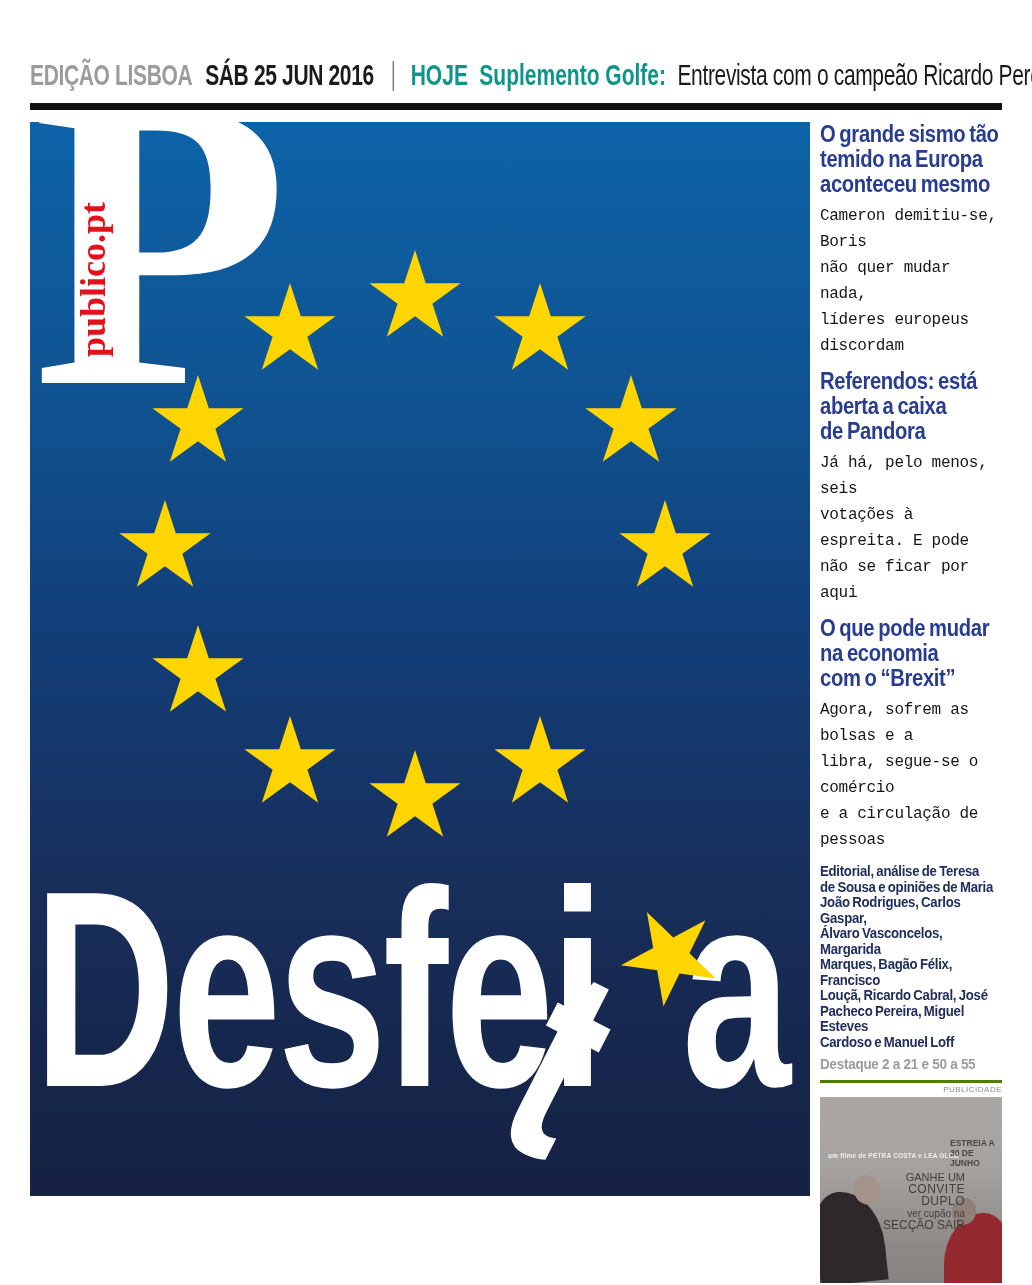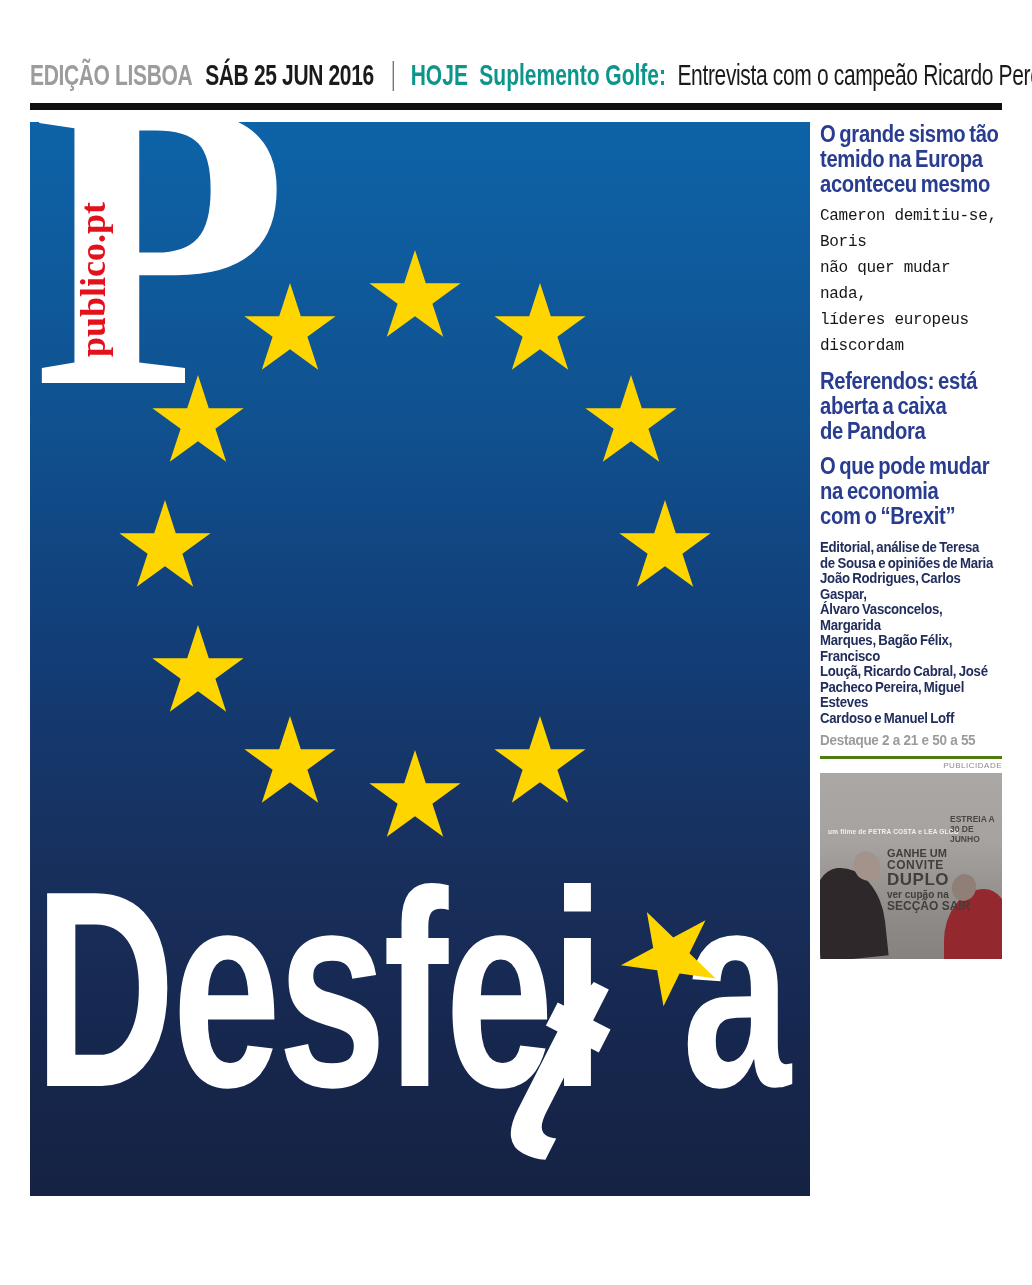--- a/index.html
+++ b/index.html
@@ -77,24 +77,24 @@
     background:linear-gradient(180deg,#aaa7a4 0%,#a5a29f 38%,#9a9794 55%,#8d8a87 78%,#858280 100%); }
   .ad-title { position:absolute; top:8px; left:10px; width:125px; text-align:center;
     color:#ffffff; font-weight:bold; line-height:0.95; }
   .ad-title .big { font-size:23px; letter-spacing:1px; }
   .ad-title .small { font-size:13px; font-weight:normal; }
   .ad-credits { position:absolute; top:55px; left:6px; width:135px; text-align:center;
     color:#f2f0ee; font-size:6.5px; font-weight:bold; letter-spacing:0.2px; }
   .ad-estreia { position:absolute; top:22px; right:4px; width:48px;
     color:#4a4846; font-size:8.5px; font-weight:bold; line-height:1.15;margin-top:20px; }
   .ad-promo { position:absolute; top:75px; left:55px; width:90px;
-    color:#413e3c; font-weight:bold; text-align:left; line-height:1.0;margin-left:12px; }
+    color:#413e3c; font-weight:normal; text-align:right; line-height:1.0; }
   .ad-promo .l1 { font-size:11px; }
   .ad-promo .l2 { font-size:12px; letter-spacing:0.5px; }
-  .ad-promo .l3 { font-size:17px; letter-spacing:0.5px; }
+  .ad-promo .l3 { font-size:12px; letter-spacing:0.5px; }
   .ad-promo .l4 { font-size:10px; margin-top:2px; }
   .ad-promo .l5 { font-size:12px; }
   .fig { position:absolute; bottom:0; }
   .fig-left  { left:-4px; width:68px; height:92px; background:#2e282a; border-radius:26px 42px 0 0 / 34px 58px 0 0; transform:rotate(-6deg); }
   .fig-left-head { left:34px; bottom:78px; width:26px; height:30px; background:#a4938b; border-radius:50%; transform:rotate(-20deg); }
   .fig-right { right:-6px; width:64px; height:70px; background:#93282e; border-radius:40px 24px 0 0 / 52px 30px 0 0; }
   .fig-right-head { right:26px; bottom:58px; width:24px; height:27px; background:#8f7f77; border-radius:50%; transform:rotate(14deg); }
 </style>
 </head>
 <body>
@@ -146,26 +146,32 @@
 aconteceu mesmo</h3>
         <p class="prelines">Cameron demitiu-se, Boris
 não quer mudar nada,
 líderes europeus discordam</p>
       </div>
 
       <div class="story">
         <h3 class="prelines">Referendos: está
 aberta a caixa
 de Pandora</h3>
+        <p class="prelines">Já há, pelo menos, seis
+votações à espreita. E pode
+não se ficar por aqui</p>
       </div>
 
       <div class="story">
         <h3 class="prelines">O que pode mudar
 na economia
 com o “Brexit”</h3>
+        <p class="prelines">Agora, sofrem as bolsas e a
+libra, segue-se o comércio
+e a circulação de pessoas</p>
       </div>
 
 
 
       <div class="editorial prelines">Editorial, análise de Teresa
 de Sousa e opiniões de Maria
 João Rodrigues, Carlos Gaspar,
 Álvaro Vasconcelos, Margarida
 Marques, Bagão Félix, Francisco
 Louçã, Ricardo Cabral, José

